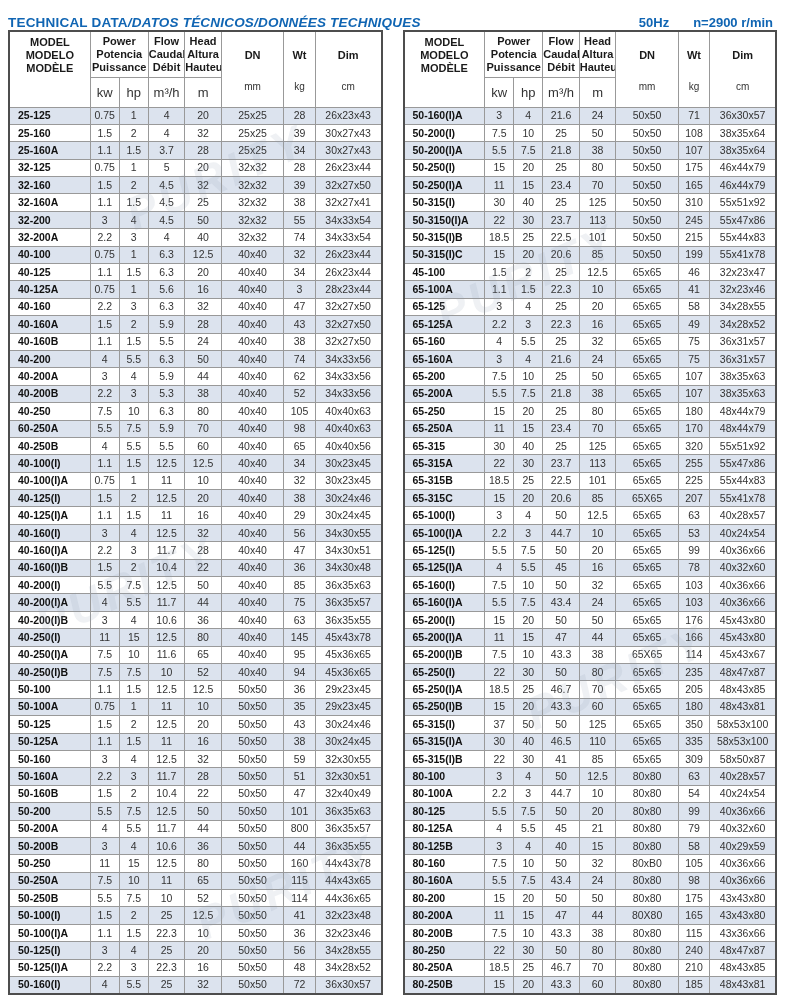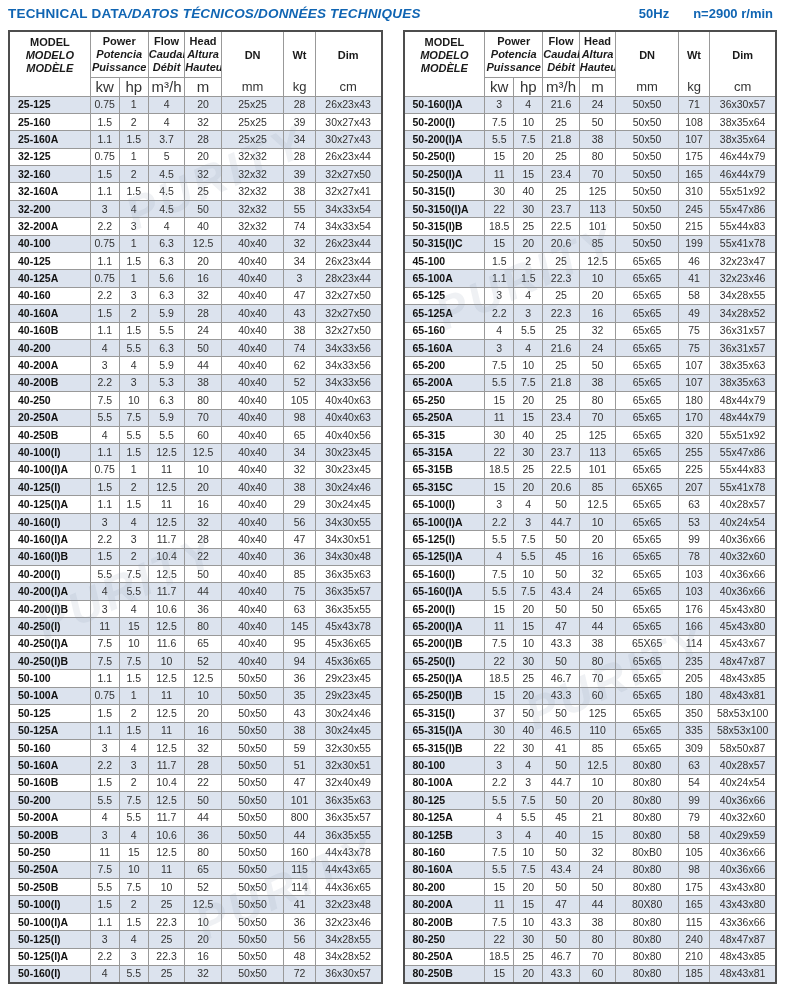--- a/index.html
+++ b/index.html
@@ -7,21 +7,21 @@
   .page {
     position: relative;
     width: 785px;
     height: 999px;
     background: #ffffff;
     font-family: "Liberation Sans", "DejaVu Sans", sans-serif;
     overflow: hidden;
   }
   .titlebar {
     display: flex;
-    align-items: flex-start;
+    align-items: flex-end;
     padding: 6px 10px 0 8px;
     height: 30px;
   }
   .title {
     color: #1065b3;
     font-size: 13.5px;
     font-weight: bold;
     letter-spacing: 0.2px;
     white-space: nowrap;
   }
@@ -65,21 +65,21 @@
   thead th {
     background: #ffffff;
     color: #1a1a1a;
     font-size: 11px;
     line-height: 13px;
     font-weight: bold;
     text-align: center;
     vertical-align: middle;
   }
   th.hdr-main { height: 46px; }
-  .h2, .h3 { font-style: italic; }
+  .h2, .h3 { }
   th.hdr-span2 {
     height: 63px;
     vertical-align: top;
     padding: 0;
   }
   .span2-inner {
     display: flex;
     flex-direction: column;
     height: 63px;
   }
@@ -88,27 +88,27 @@
     display: flex;
     align-items: center;
     justify-content: center;
   }
   .span2-unit {
     height: 17px;
     display: flex;
     align-items: center;
     justify-content: center;
     font-weight: normal;
+    font-size: 10px;
+    color: #333333;
+  }
+  tr.units th {
+    height: 30px;
+    font-weight: normal;
     font-size: 13px;
-    color: #333333;
-  }
-  tr.units th {
-    height: 19px;
-    font-weight: normal;
-    font-size: 15px;
     color: #333333;
   }
   tbody td {
     height: 17.4px;
     font-size: 10.5px;
     line-height: 13px;
     color: #333333;
     text-align: center;
     padding: 1px 2px;
     white-space: nowrap;
@@ -397,21 +397,21 @@
             <td class="model">40-250</td>
             <td>7.5</td>
             <td>10</td>
             <td>6.3</td>
             <td>80</td>
             <td>40x40</td>
             <td>105</td>
             <td>40x40x63</td>
           </tr>
           <tr class="shaded">
-            <td class="model">20-250A</td>
+            <td class="model">60-250A</td>
             <td>5.5</td>
             <td>7.5</td>
             <td>5.9</td>
             <td>70</td>
             <td>40x40</td>
             <td>98</td>
             <td>40x40x63</td>
           </tr>
           <tr class="plain">
             <td class="model">40-250B</td>

